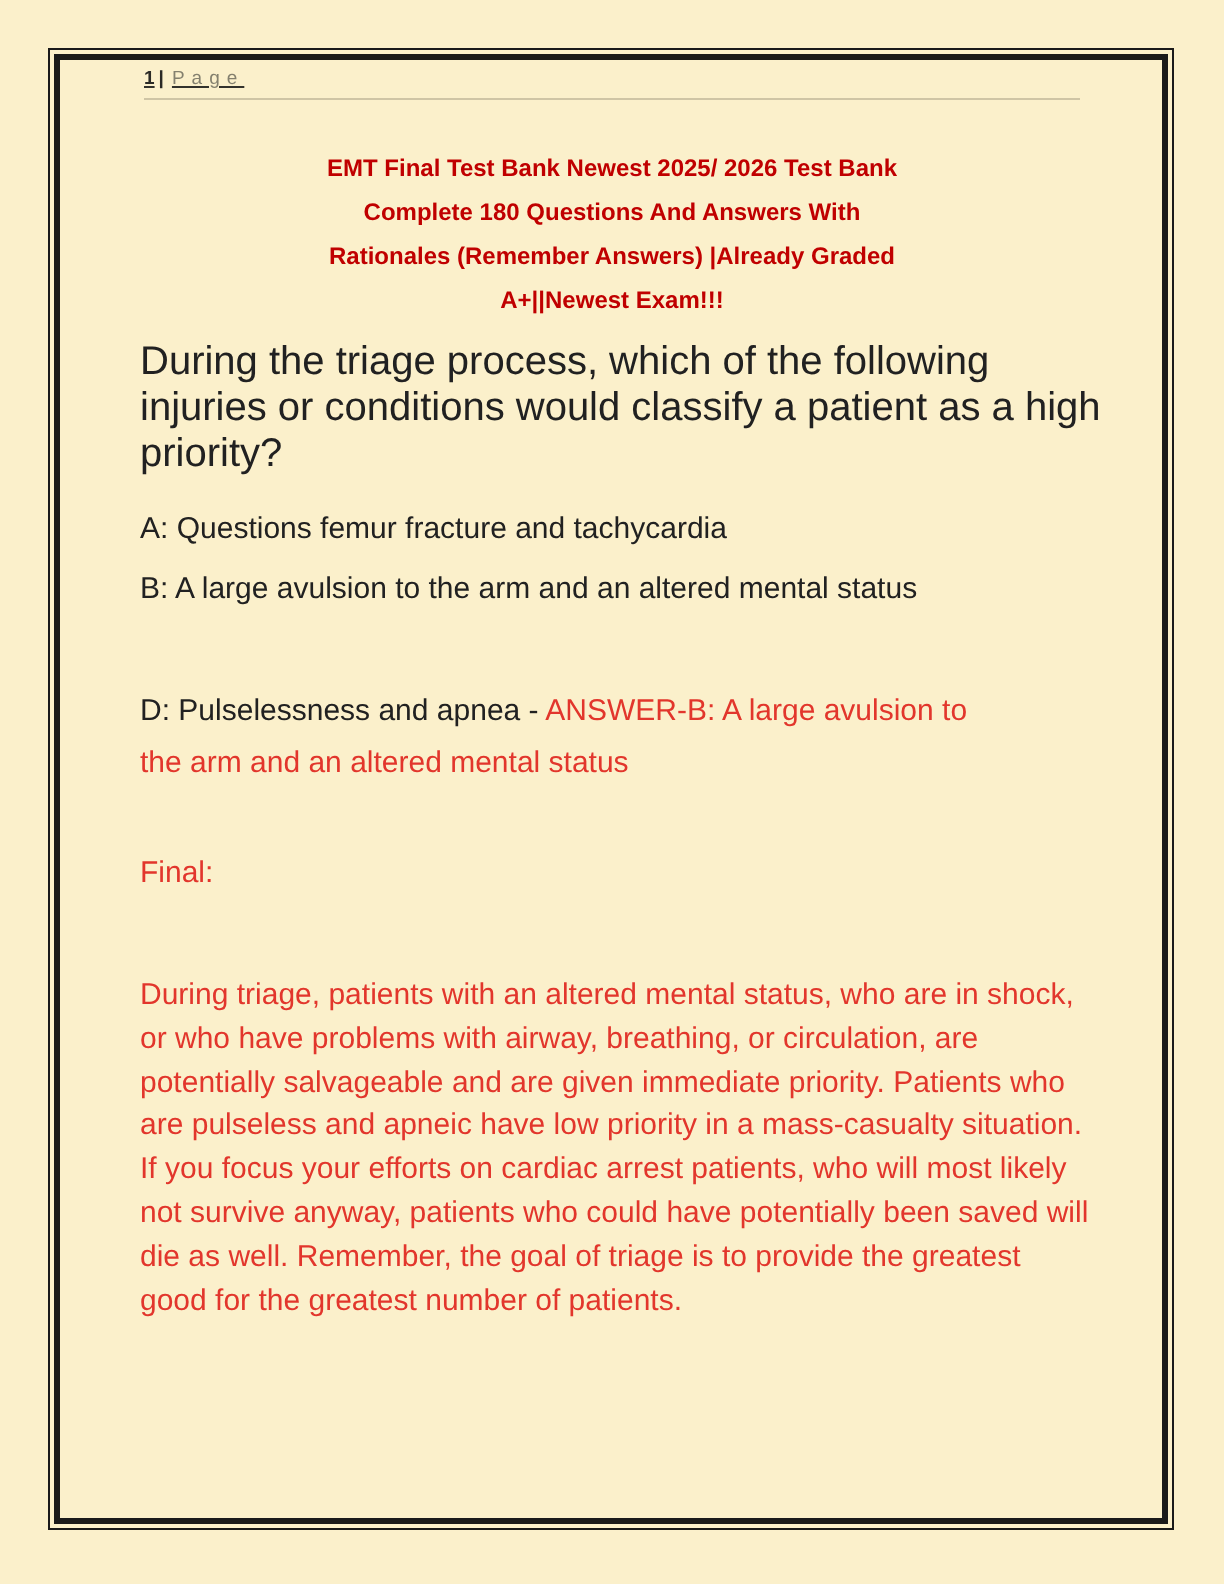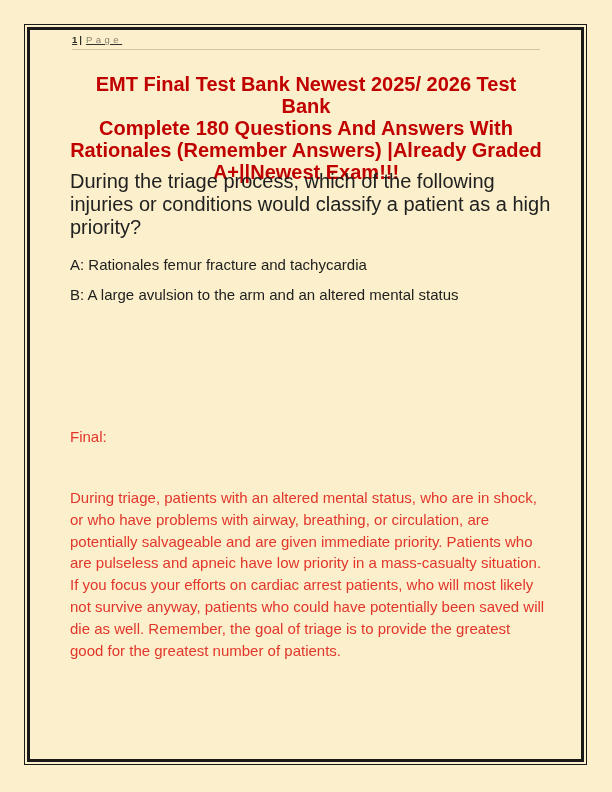--- a/index.html
+++ b/index.html
@@ -65,21 +65,21 @@
     background: #cfc5a5;
   }
   .title {
     position: absolute;
     left: 69px;
     top: 73px;
     width: 474px;
     text-align: center;
     color: var(--title-red, #c00000);
     font-weight: bold;
-    font-size: 20px;
+    font-size: 12px;
     line-height: 22px;
   }
   .question {
     position: absolute;
     left: 70px;
     top: 170px;
     width: 486px;
     font-size: 20px;
     line-height: 23px;
     color: var(--text-black, #212121);
@@ -129,20 +129,21 @@
 
   <div class="title">
     <div>EMT Final Test Bank Newest 2025/ 2026 Test Bank</div>
     <div>Complete 180 Questions And Answers With</div>
     <div>Rationales (Remember Answers) |Already Graded</div>
     <div>A+||Newest Exam!!!</div>
   </div>
 
   <div class="question">During the triage process, which of the following injuries or conditions would classify a patient as a high priority?</div>
 
-  <div class="option option-a">A: Rationales femur fracture and tachycardia</div>
+  <div class="option option-a">A: Questions femur fracture and tachycardia</div>
   <div class="option option-b">B: A large avulsion to the arm and an altered mental status</div>
+  <div class="option option-d"><span>D: Pulselessness and apnea - </span><span class="red">ANSWER-B: A large avulsion to the arm and an altered mental status</span></div>
 
   <div class="reason-label red">Final:</div>
 
   <div class="rationale red">During triage, patients with an altered mental status, who are in shock, or who have problems with airway, breathing, or circulation, are potentially salvageable and are given immediate priority. Patients who are pulseless and apneic have low priority in a mass-casualty situation. If you focus your efforts on cardiac arrest patients, who will most likely not survive anyway, patients who could have potentially been saved will die as well. Remember, the goal of triage is to provide the greatest good for the greatest number of patients.</div>
 
 </div>
 
 </body></html>

